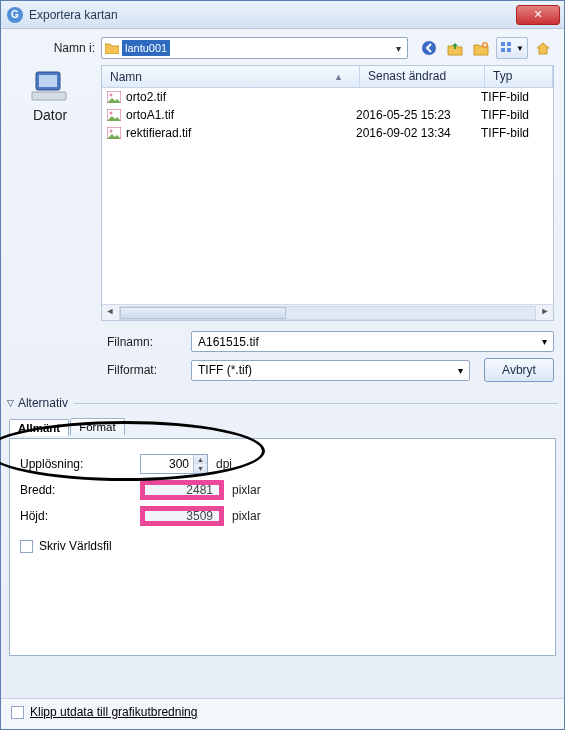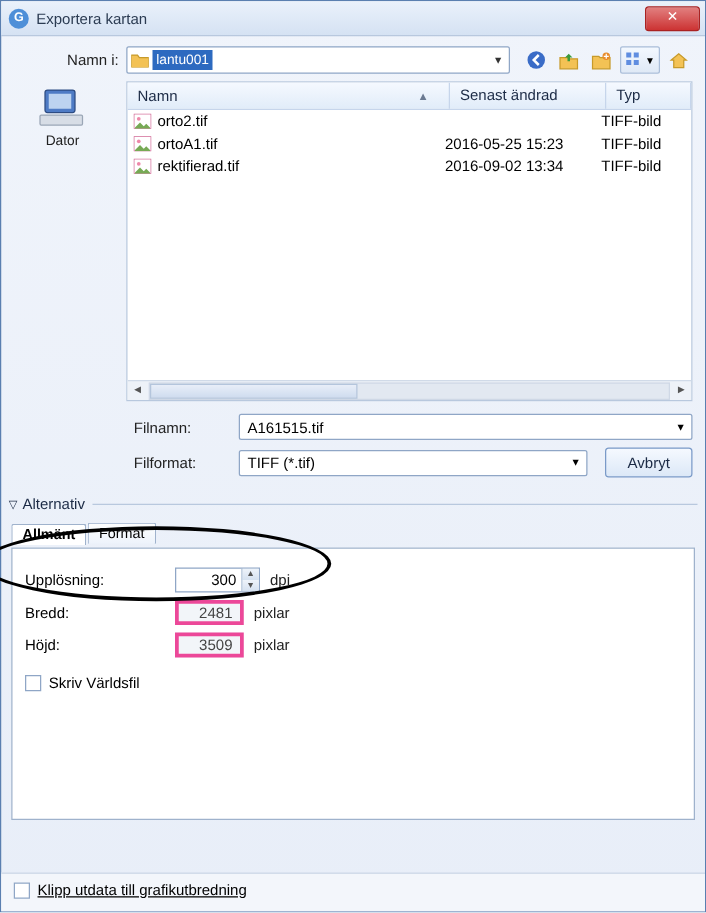--- a/index.html
+++ b/index.html
@@ -13,21 +13,21 @@
 .row { display:flex; align-items:center; margin-bottom:6px; }
 .lbl-right { width: 90px; text-align:right; padding-right:6px; color:#222; }
 .path-combo { flex:1; height:22px; border:1px solid #8fa6c6; background:#fff; display:flex; align-items:center; padding:0 2px; border-radius:2px; }
 .path-combo .folder { width:16px; height:16px; margin-right:2px; display:flex; align-items:center; justify-content:center; }
 .path-combo .sel { background:#2d6ac0; color:#fff; padding:0 3px; height:16px; line-height:16px; font-size:11px; }
 .path-combo .drop { margin-left:auto; font-size:10px; color:#333; padding:0 4px; }
 .toolbar { display:flex; gap:4px; margin-left:10px; }
 .tbtn { width:22px; height:22px; display:flex; align-items:center; justify-content:center; border-radius:2px; }
 .places { width:78px; padding-top:4px; float:left; text-align:center; }
 .places .pic { width:42px; height:36px; margin:0 auto 2px; display:flex; align-items:center; justify-content:center; }
-.places .plabel { font-size:11px; color:#222; }
+.places .plabel { font-size:14px; color:#222; }
 .listwrap { margin-left: 90px; }
 .list { height: 256px; background:#fff; border:1px solid #b8c8de; overflow:hidden; display:flex; flex-direction:column; }
 .lhead { display:flex; background:linear-gradient(#f5f9ff,#e1ecf9); border-bottom:1px solid #c6d5eb; height:22px; }
 .lhead .col { padding:3px 8px; border-right:1px solid #c6d5eb; color:#1b2a45;align-items:center; }
 .col-name { flex:1.5; display:flex; align-items:center; }
 .col-date { width:125px; }
 .col-type { width:68px; }
 .sort { margin-left:auto; margin-right:8px; font-size:9px; color:#6b7a92; }
 .lrow { display:flex; height:18px; align-items:center; padding:0 4px; }
 .lrow .ico { width:16px; height:14px; display:flex; align-items:center; justify-content:center; margin-right:4px; }
@@ -51,21 +51,21 @@
 .tabstrip { display:flex; align-items:flex-start; height:20px; }
 .tab { padding:2px 8px; border:1px solid #9fb2cc; border-bottom:none; background:linear-gradient(#fdfefe,#edf3fb); margin-right:1px; border-top-left-radius:2px; border-top-right-radius:2px; font-size:11.5px; }
 .tab.active { font-weight:bold; background:#fff; position:relative; top:1px; }
 .tabbody { border:1px solid #9fb2cc; background:#fff; height:218px; padding:12px 10px; position:relative; }
 .formrow { display:flex; align-items:center; height:26px; }
 .formrow .flbl { width:120px; }
 .spin { width:68px; height:20px; border:1px solid #8fa6c6; display:flex; align-items:center; }
 .spin .val { flex:1; text-align:right; padding-right:4px; }
 .spin .btns { width:14px; display:flex; flex-direction:column; }
 .spin .btns div { height:9px; background:linear-gradient(#eef3fa,#d5e1f0); border-left:1px solid #b2c3d9; font-size:7px; text-align:center; line-height:9px; color:#555; }
-.ro { width:55px; height:20px; border:3px solid #ec4899; background:#f2f5f9; display:flex; align-items:center; justify-content:flex-end; padding-right:6px; color:#444; }
+.ro { width:84px; height:20px; border:5px solid #ec4899; background:#f2f5f9; display:flex; align-items:center; justify-content:flex-end; padding-right:6px; color:#444; }
 .unit { margin-left:8px; color:#222; }
 .cb { display:flex; align-items:center; margin-top:10px; }
 .cb .box { width:13px; height:13px; border:1px solid #8fa6c6; background:#fff; margin-right:6px; }
 .circle { position:absolute; border:3px solid #000; border-radius:50%; pointer-events:none; width:280px; height:60px; left:-25px; top:-18px; }
 .footer { margin-top:auto; padding:6px 10px 10px 10px; border-top:1px solid #c8d4e5; background:#f3f6fb; display:flex; align-items:center;text-decoration:underline; }
 svg { display:block; }
 </style>
 </head>
 <body>
 

